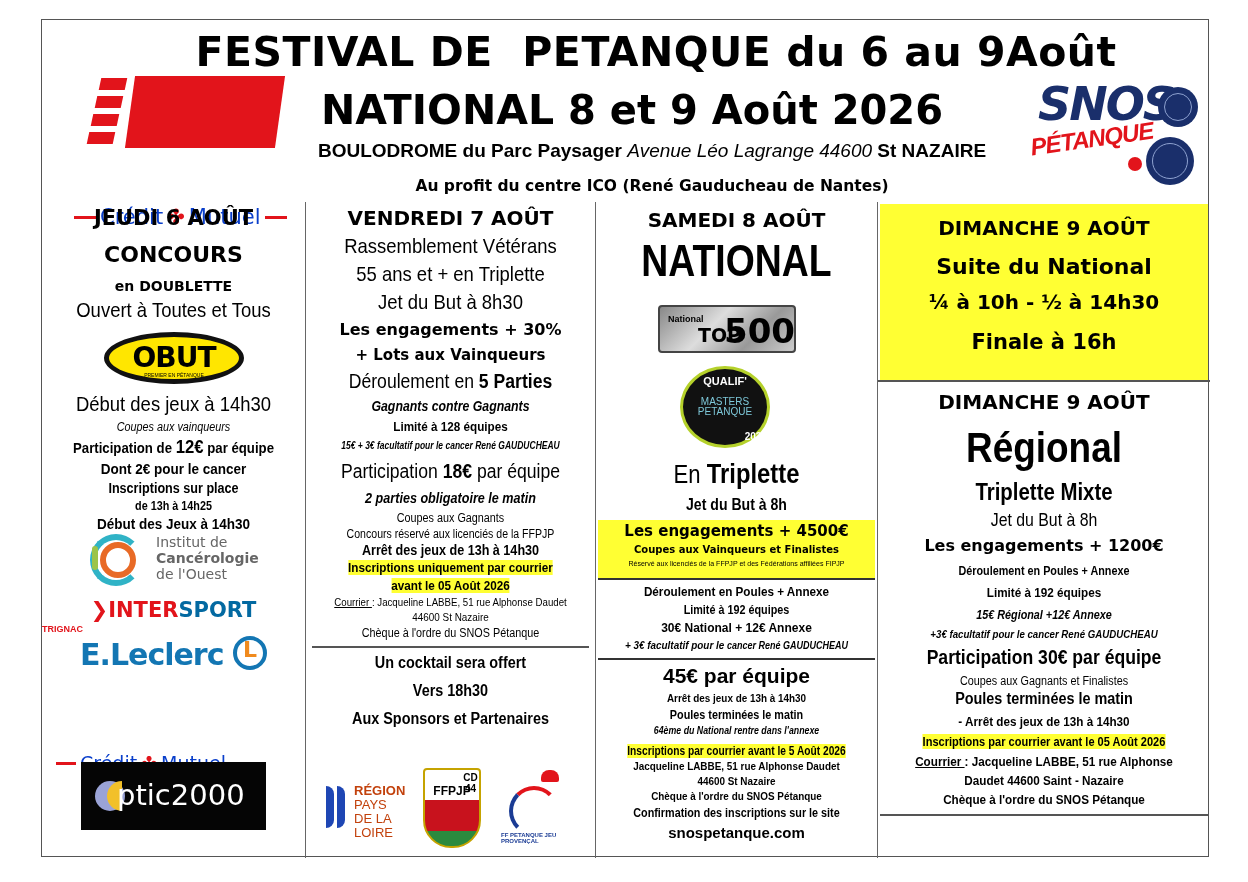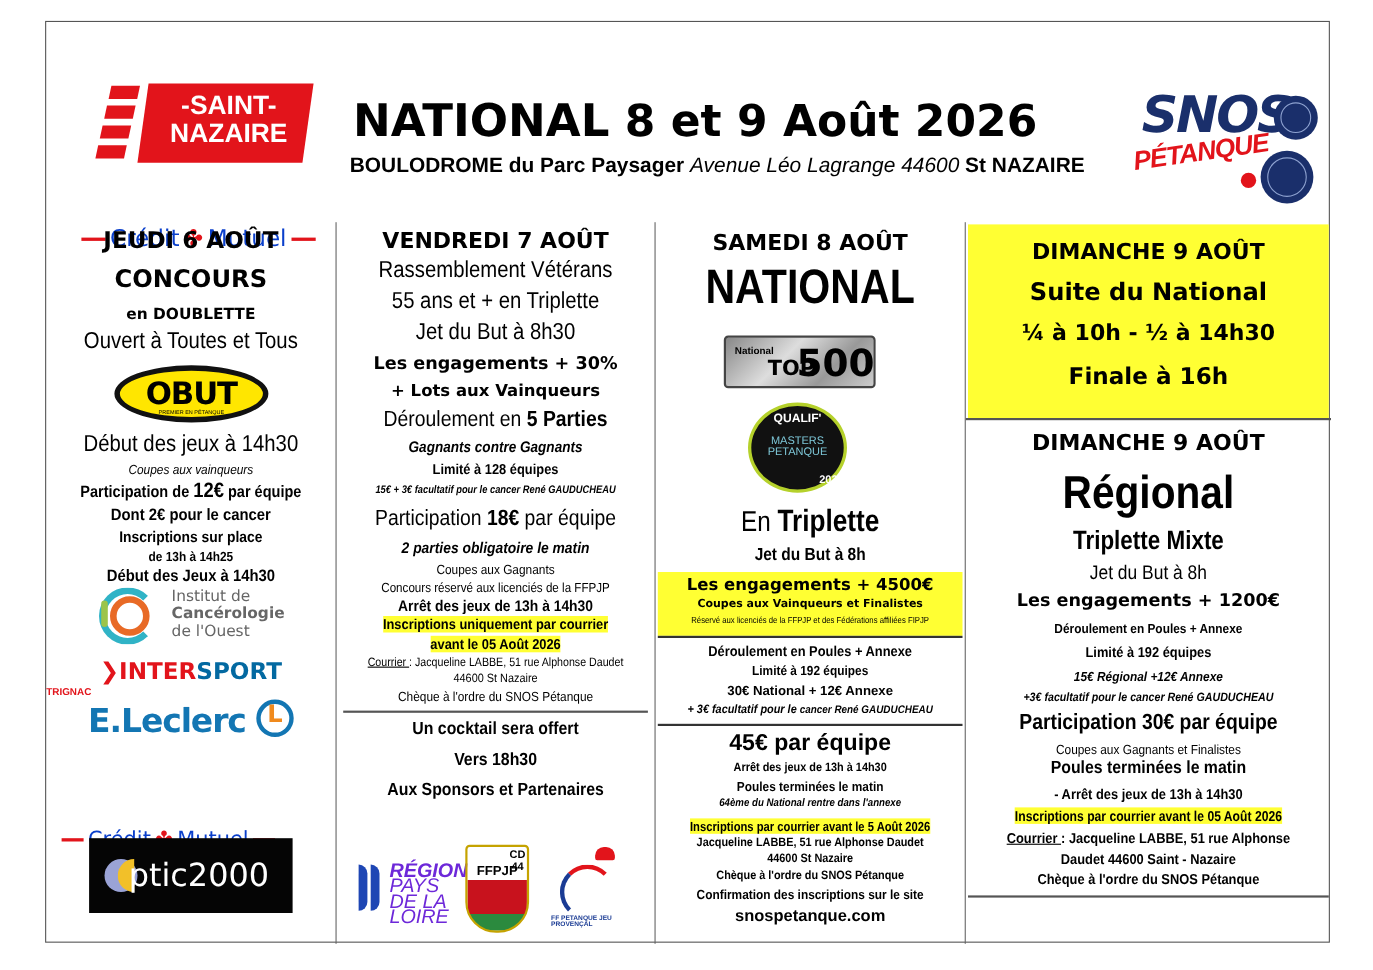--- a/index.html
+++ b/index.html
@@ -66,21 +66,21 @@
   .optic { position: absolute; left: 39px; top: 560px; width: 185px; height: 68px; background: #050505; }
   .optic .o1 { position: absolute; left: 14px; top: 19px; width: 30px; height: 30px; border-radius: 50%; background: #9aa3d6; }
   .optic .o2 { position: absolute; left: 26px; top: 19px; width: 30px; height: 30px; border-radius: 50%; background: #f2c029; clip-path: inset(0 50% 0 0); }
   .optic span { position: absolute; left: 36px; top: 16px; color: #fff; font-size: 29px; font-family: "DejaVu Sans", sans-serif; }
 
   .divider { position: absolute; left: 6px; right: 6px; height: 1.5px; background: #555; }
 
   .rpl { position: absolute; left: 20px; top: 576px; width: 75px; height: 60px; }
   .rpl .bars { position: absolute; left: 0; top: 8px; width: 22px; height: 42px; }
   .rpl .bars i { position: absolute; top: 0; width: 8px; height: 42px; border-radius: 0 20px 20px 0; background: #1e46b4; }
-  .rpl .t { position: absolute; left: 28px; top: 6px; color: #6d28d9; font-size: 18px; line-height: 14px; font-style: italic; }
+  .rpl .t { position: absolute; left: 28px; top: 6px; color: #c2410c; font-size: 13px; line-height: 14px; }
   .ffpjp { position: absolute; left: 117px; top: 566px; width: 58px; height: 80px; border: 2px solid #c5a300; border-radius: 4px 4px 28px 28px; background: linear-gradient(#fff 0 40%, #c8121d 40% 80%, #2b8a3e 80%); }
   .ffpjp span { position: absolute; left: 0; right: 0; text-align: center; font-size: 10px; font-weight: bold; }
   .coq { position: absolute; left: 195px; top: 568px; width: 70px; height: 80px; }
   .coq .arc1 { position: absolute; left: 8px; top: 16px; width: 50px; height: 50px; border-radius: 50%; border: 4px solid transparent; border-top-color: #e2141b; border-left-color: #1a3b94; }
   .coq .crest { position: absolute; left: 40px; top: 0; width: 18px; height: 12px; background: #e2141b; border-radius: 8px 8px 2px 2px; }
   .coq span { position: absolute; left: 0; top: 62px; font-size: 6px; color: #1a3b94; font-weight: bold; }
 
   .top500 { position: absolute; left: 62px; top: 103px; width: 138px; height: 48px; background: linear-gradient(135deg,#888,#ddd 40%,#999 70%,#ccc); border: 2px solid #444; border-radius: 4px; }
   .top500 .n { position: absolute; left: 8px; top: 7px; font-size: 9px; font-weight: 900; }
   .top500 .t { position: absolute; left: 6px; top: 17px; font-size: 19px; font-weight: 900; font-family: "DejaVu Sans", sans-serif; margin-left: 32px; }
@@ -91,39 +91,37 @@
   .masters .y { position: absolute; left: 0; right: 0; top: 62px; text-align: right; color: #fff; font-size: 10px; font-weight: 900; }
 
   .yellowbox { position: absolute; left: 2px; top: 2px; width: 328px; height: 176px; background: #ffff33; }
 </style>
 </head>
 <body>
 
 <div class="poster">
 
   <div class="header">
+    <div class="title1">FESTIVAL DE  PETANQUE du 6 au 9Août</div>
     <div class="title2">
       <span class="big">NATIONAL</span><span> 8 et 9 Août 2026</span>
     </div>
     <div class="venue">
       <span>BOULODROME du Parc Paysager </span><span class="it">Avenue Léo Lagrange 44600 </span><span>St NAZAIRE</span>
     </div>
+    <div class="benef">Au profit du centre ICO (René Gauducheau de Nantes)</div>
 
     <div class="sn-logo">
       <div class="sn-stripes">
         <span style="left:10px;top:4px;width:26px;"></span>
         <span style="left:6px;top:22px;width:26px;"></span>
         <span style="left:2px;top:40px;width:26px;"></span>
         <span style="left:-2px;top:58px;width:26px;"></span>
       </div>
       <div class="sn-box"></div>
-      <div class="sn-text">
-        <div>-SAINT-</div>
-        <div>NAZAIRE</div>
-      </div>
     </div>
 
     <div class="cm-logo" style="left:32px;top:153px;font-size:21px;">
       <span class="dash" style="width:22px;"></span>
       <span>Crédit</span>
       <span class="flower">✤</span>
       <span>Mutuel</span>
       <span class="dash" style="width:22px;"></span>
     </div>
 

